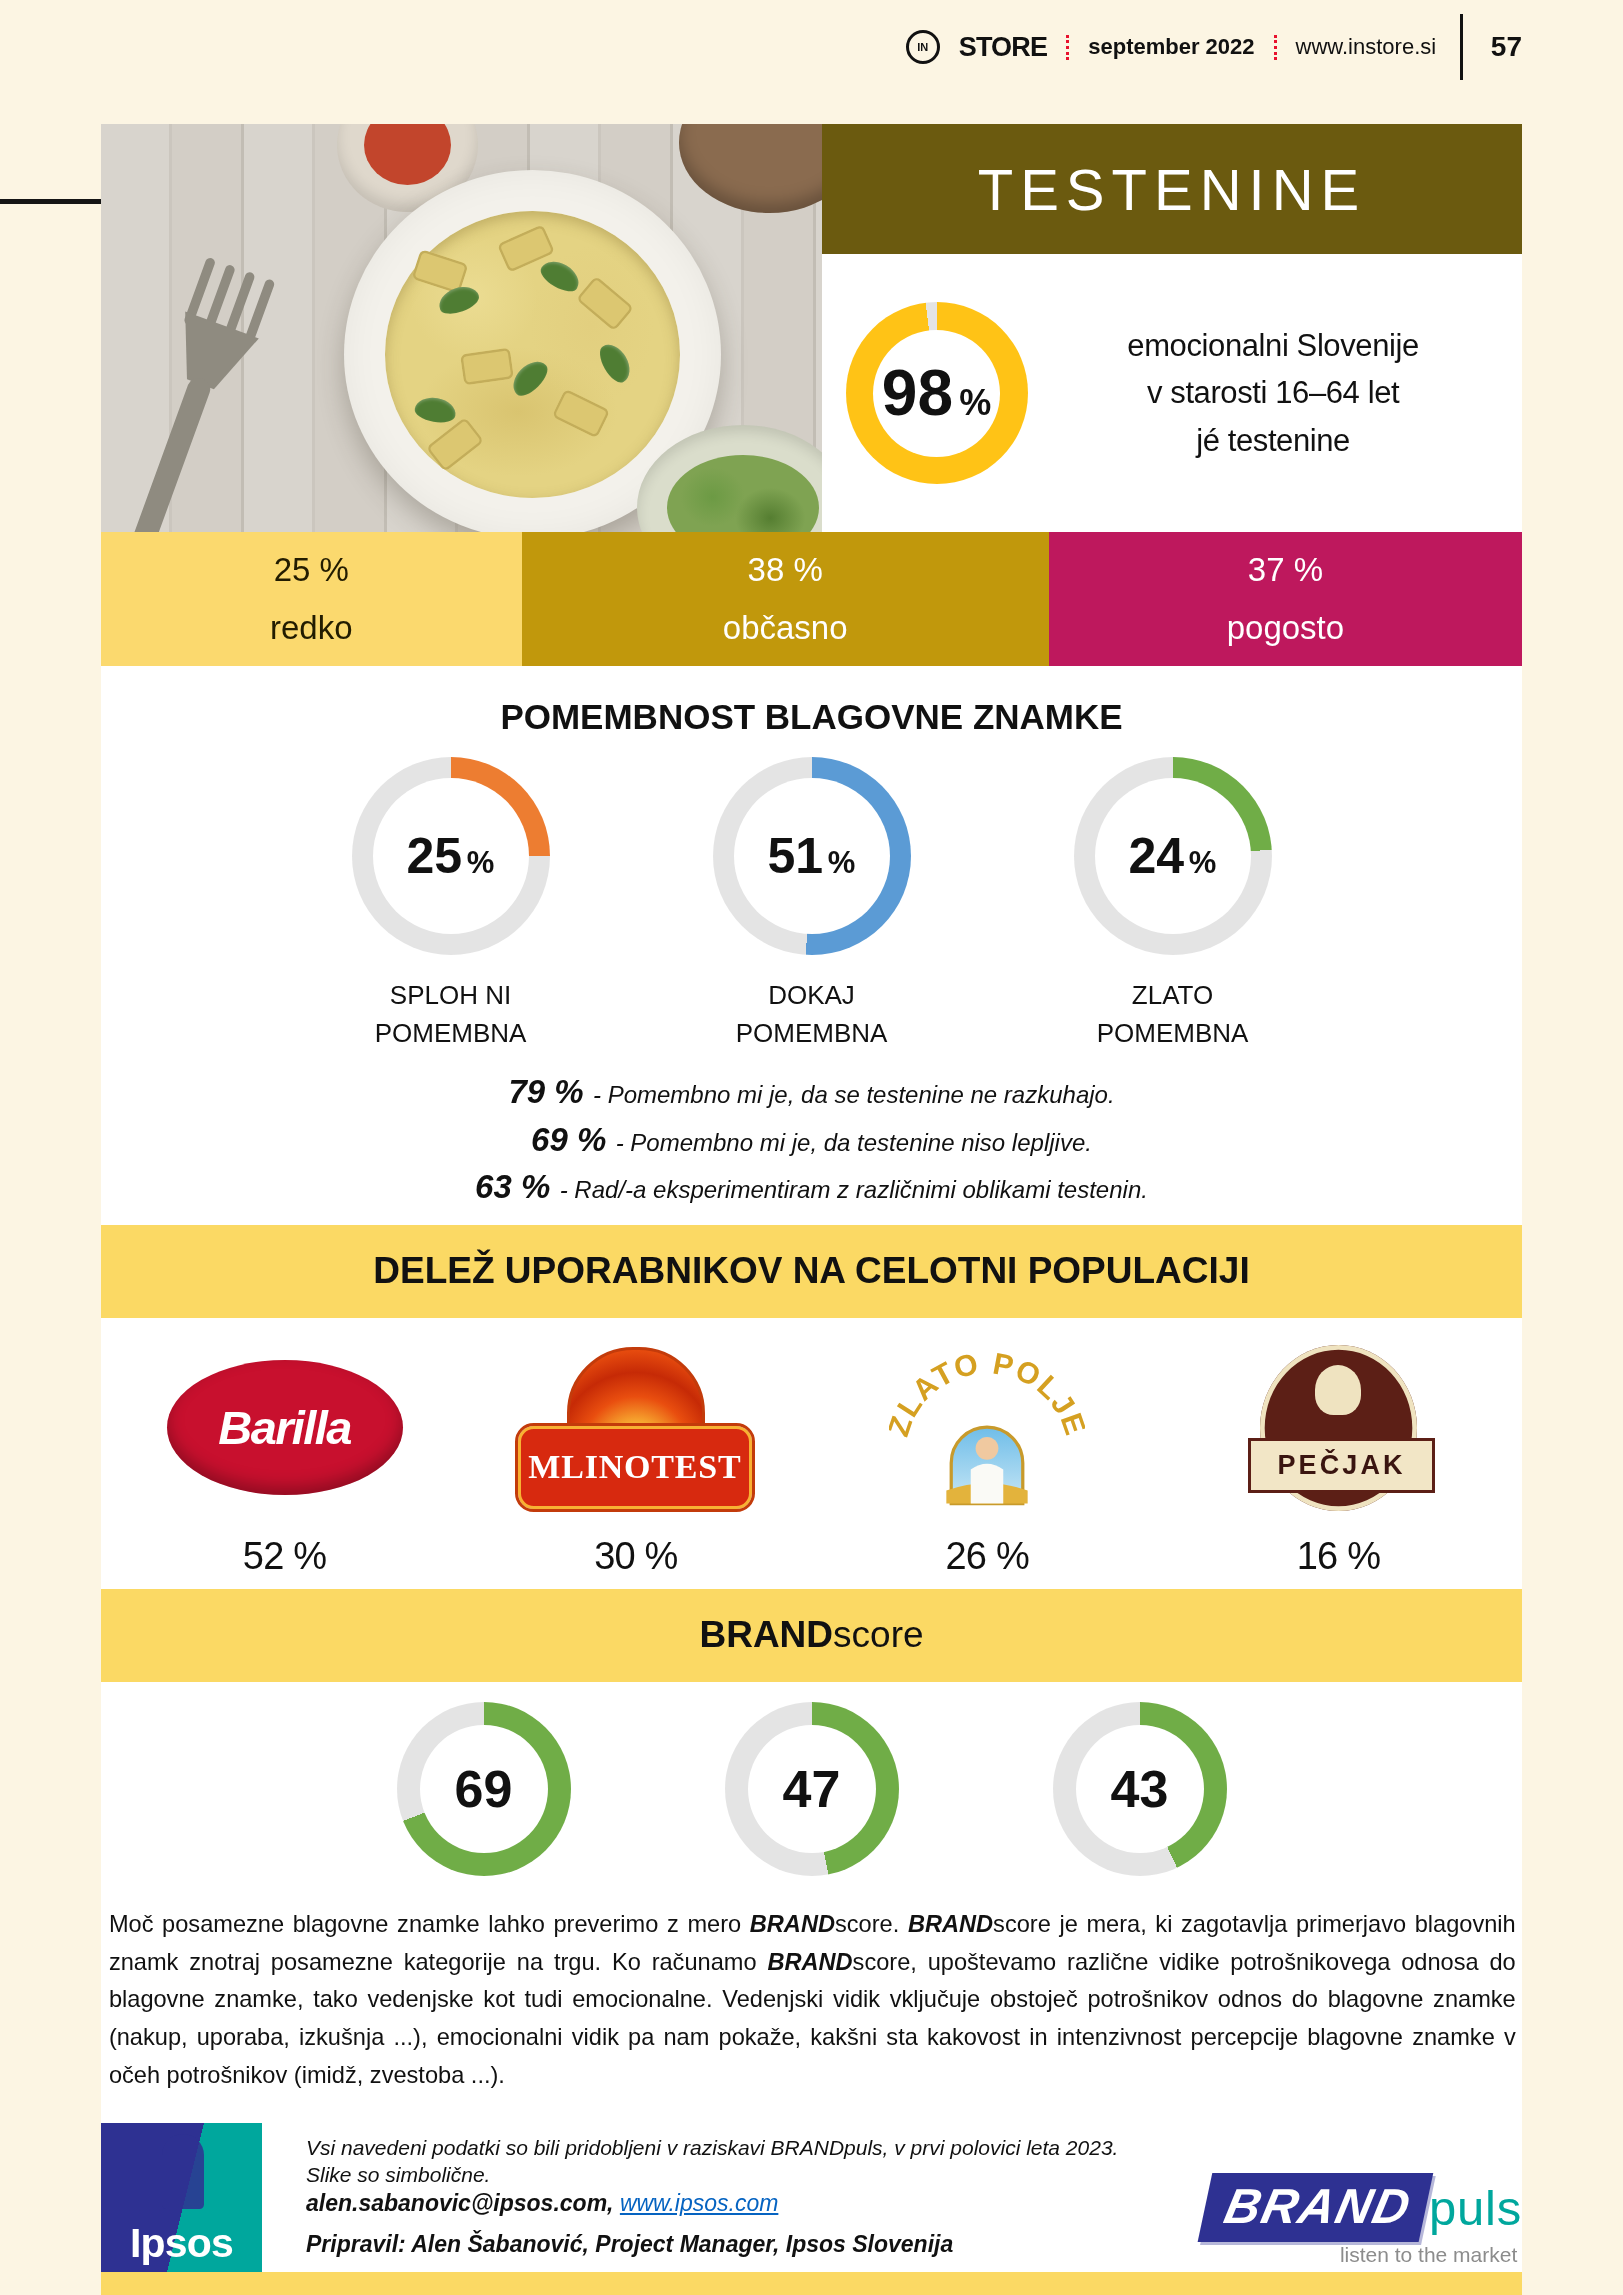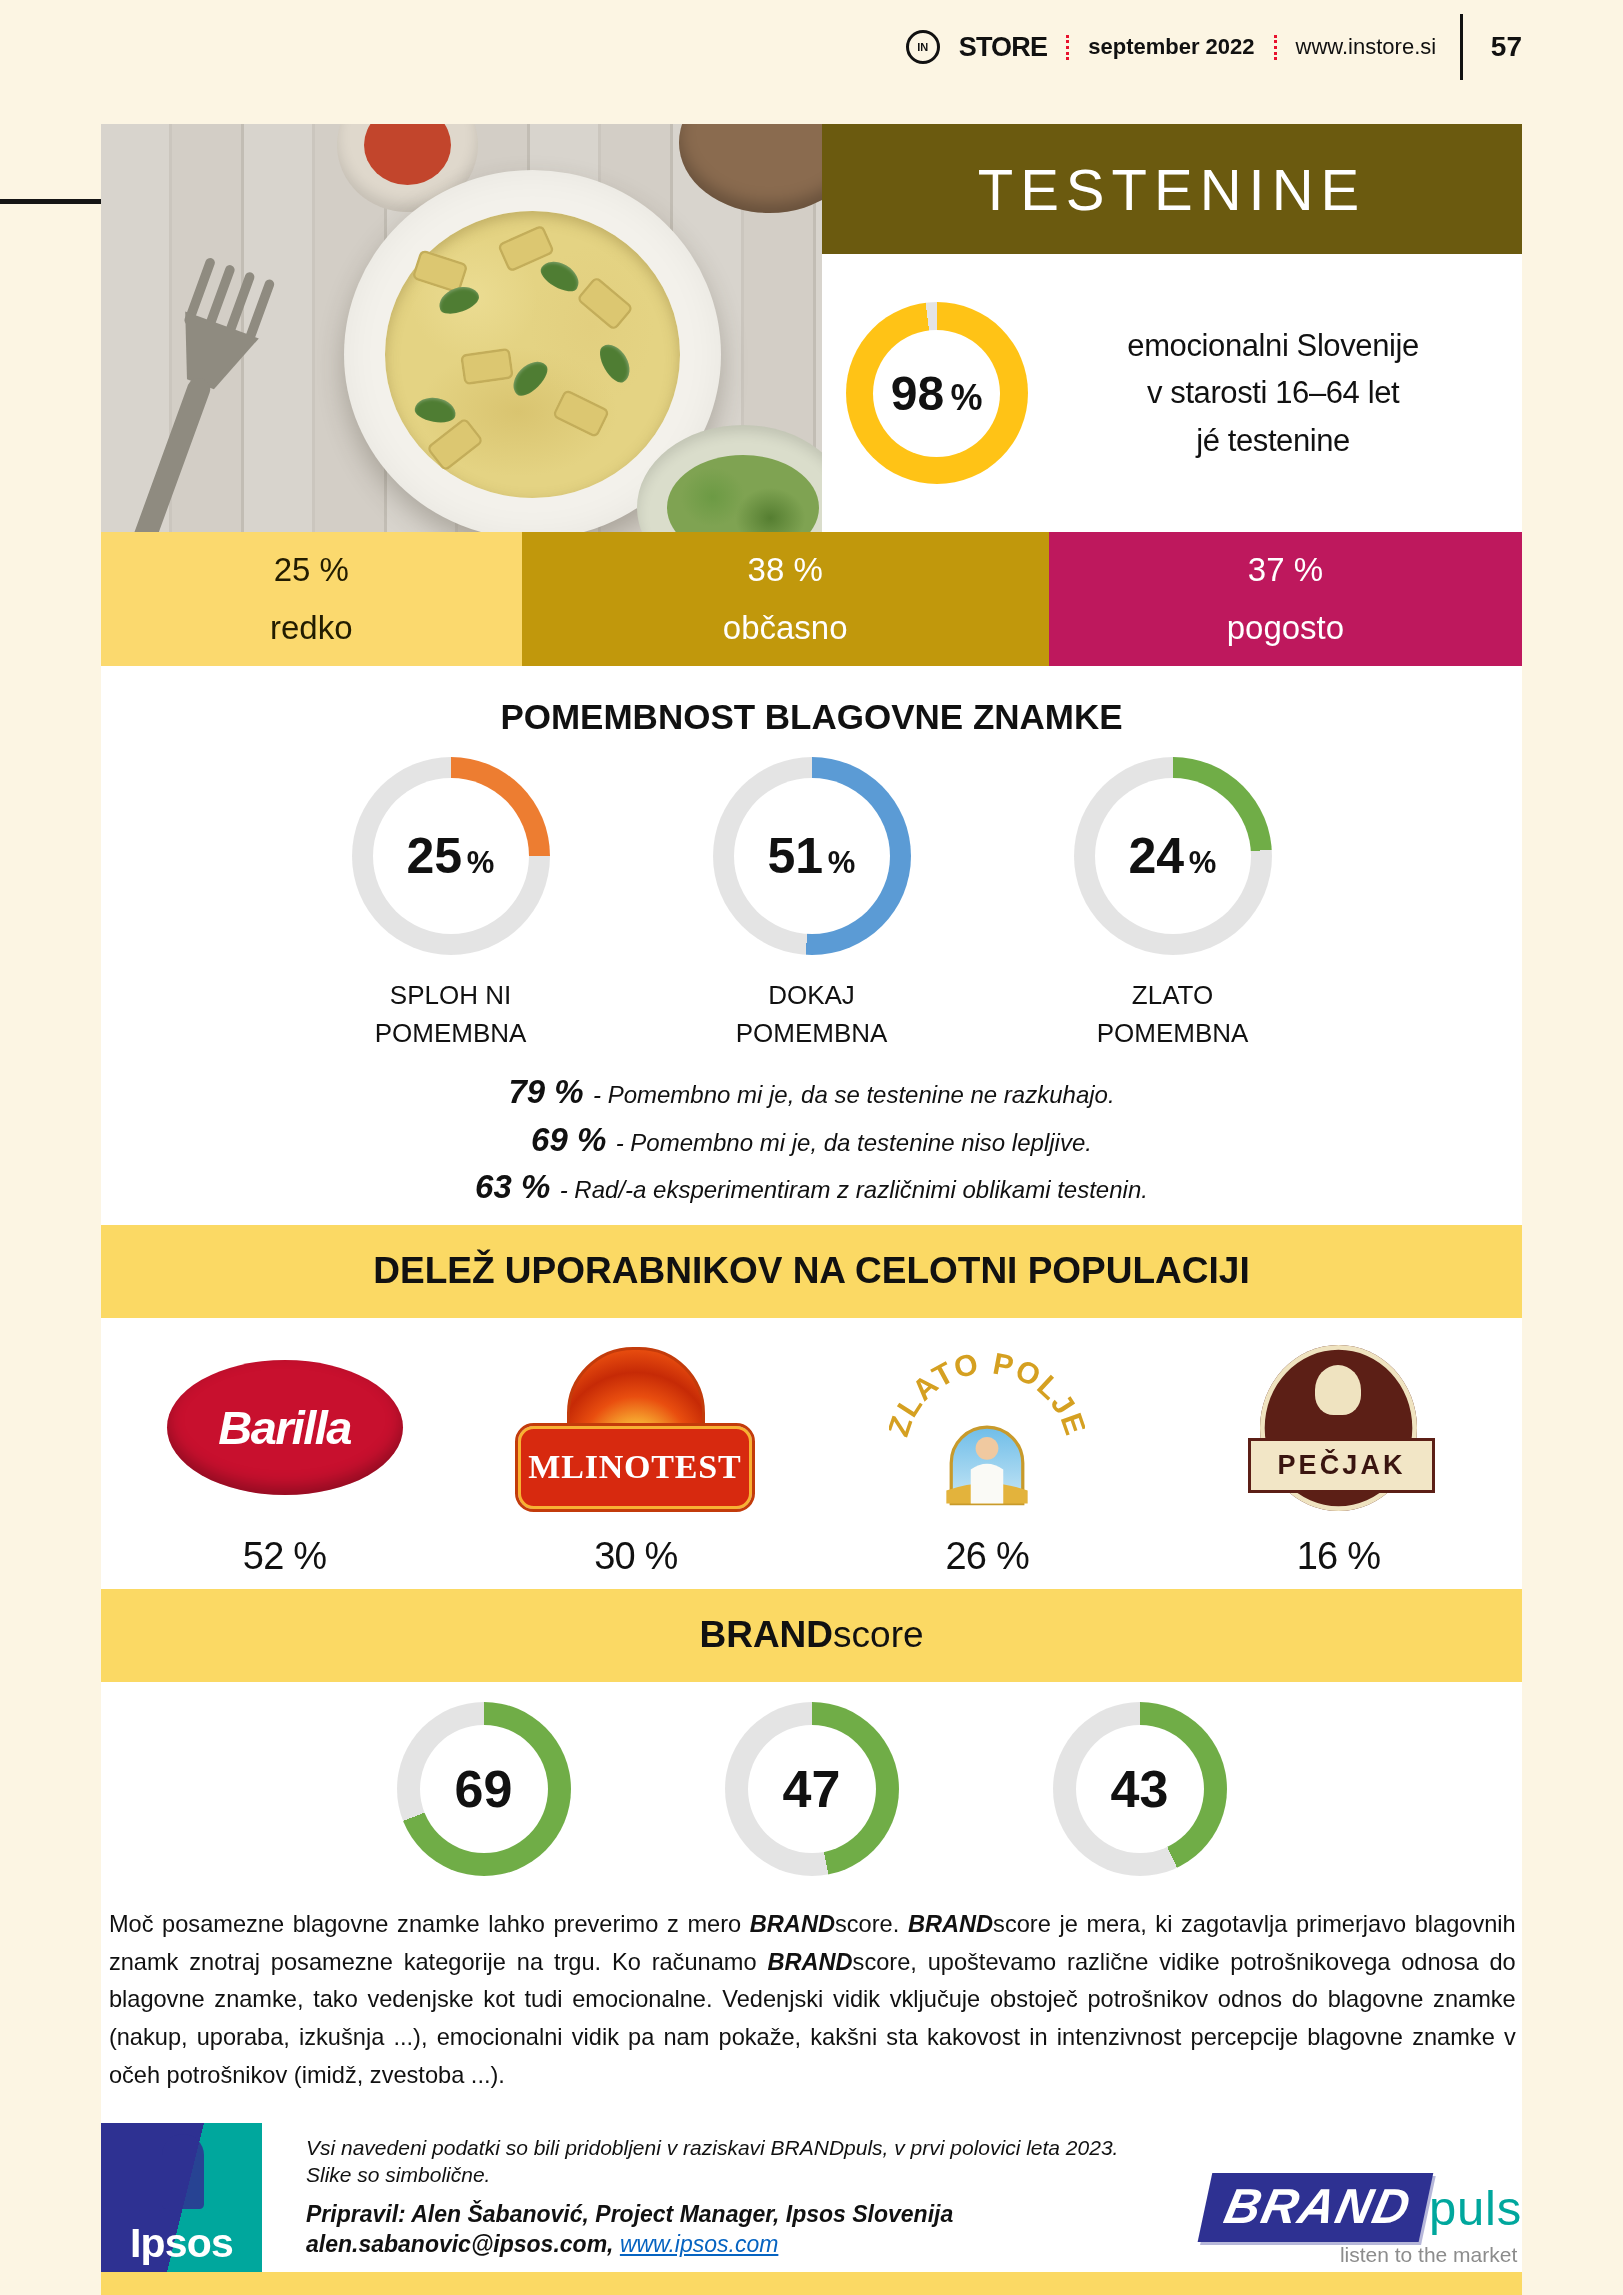--- a/index.html
+++ b/index.html
@@ -47,21 +47,21 @@
   .hero-banner{height:130px;background:#6B5A0F;color:#fff;display:flex;align-items:center;justify-content:center;font-size:58px;font-weight:400;letter-spacing:7px;}
   .hero-body{flex:1;display:flex;align-items:center;padding:0 27px 0 23.6px;gap:23.6px;}
   .hero-text{flex:1;font-size:31px;line-height:1.52;text-align:center;letter-spacing:-0.4px;}
 
   
   .donut{border-radius:50%;position:relative;display:flex;align-items:center;justify-content:center;background:#E4E4E4;}
   .donut::after{content:"";position:absolute;border-radius:50%;background:#fff;}
   .donut-num{position:relative;z-index:1;font-weight:800;display:flex;align-items:baseline;}
   .donut-hero{width:182px;height:182px;flex:none;}
   .donut-hero::after{inset:27.5px;}
-  .donut-hero .n{font-size:48px;}
+  .donut-hero .n{font-size:64px;}
   .donut-hero .u{font-size:36px;margin-left:6.3px;font-weight:700;}
   .donut-imp{width:198px;height:198px;}
   .donut-imp::after{inset:21px;}
   .donut-imp .n{font-size:50px;}
   .donut-imp .u{font-size:31px;margin-left:4.7px;font-weight:700;}
   .donut-score{width:174px;height:174px;}
   .donut-score::after{inset:23px;}
   .donut-score .n{font-size:52px;}
 
   
@@ -363,25 +363,25 @@
     <section class="paragraph"><span>Moč posamezne blagovne znamke lahko preverimo z mero </span><span class="seg-b">BRAND</span><span>score. </span><span class="seg-b">BRAND</span><span>score je mera, ki zagotavlja primerjavo blagovnih znamk znotraj posamezne kategorije na trgu. Ko računamo </span><span class="seg-b">BRAND</span><span>score, upoštevamo različne vidike potrošnikovega odnosa do blagovne znamke, tako vedenjske kot tudi emocionalne. Vedenjski vidik vključuje obstoječ potrošnikov odnos do blagovne znamke (nakup, uporaba, izkušnja ...), emocionalni vidik pa nam pokaže, kakšni sta kakovost in intenzivnost percepcije blagovne znamke v očeh potrošnikov (imidž, zvestoba ...).</span></section>
 
     <footer class="footer">
       <div class="ipsos-logo">
         <div class="glyph"></div>
         <span>Ipsos</span>
       </div>
       <div class="footer-text">
         <div class="f-note">Vsi navedeni podatki so bili pridobljeni v raziskavi BRANDpuls, v prvi polovici leta 2023.</div>
         <div class="f-note">Slike so simbolične.</div>
-        <div class="f-strong f-prepared">Pripravil: Alen Šabanović, Project Manager, Ipsos Slovenija</div>
         <div class="f-strong">
           <span>alen.sabanovic@ipsos.com,</span>
           <a href="#" class="f-link">www.ipsos.com</a>
         </div>
+        <div class="f-strong f-prepared">Pripravil: Alen Šabanović, Project Manager, Ipsos Slovenija</div>
       </div>
       <div class="brandpuls-logo">
         <div class="bp-row">
           <div class="bp-box"><span>BRAND</span></div>
           <span class="bp-puls">puls</span>
         </div>
         <div class="bp-tag">listen to the market</div>
       </div>
     </footer>
 

